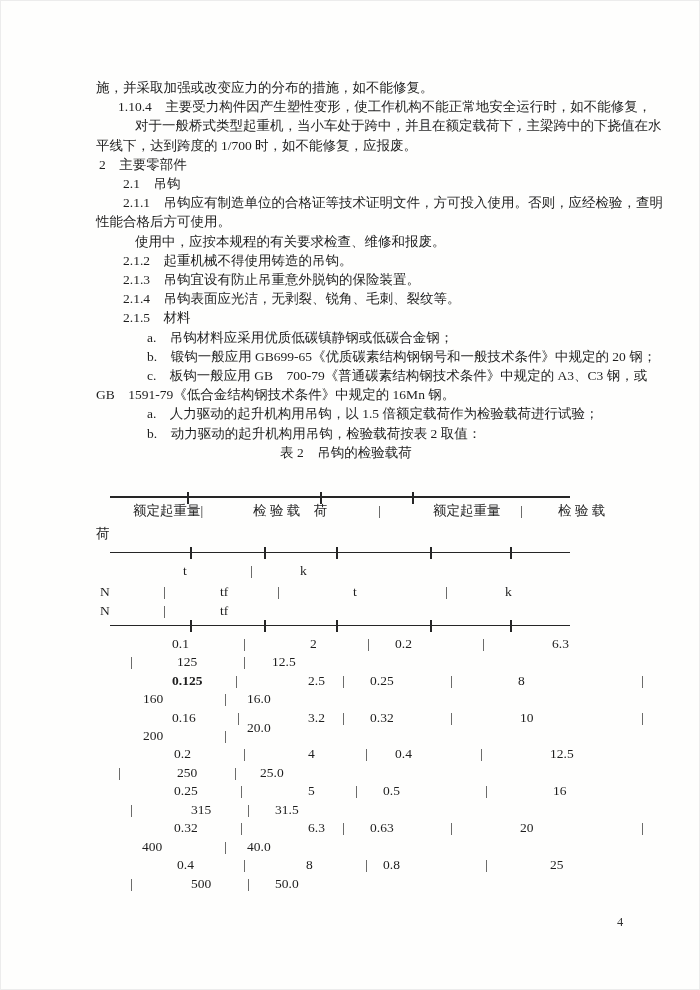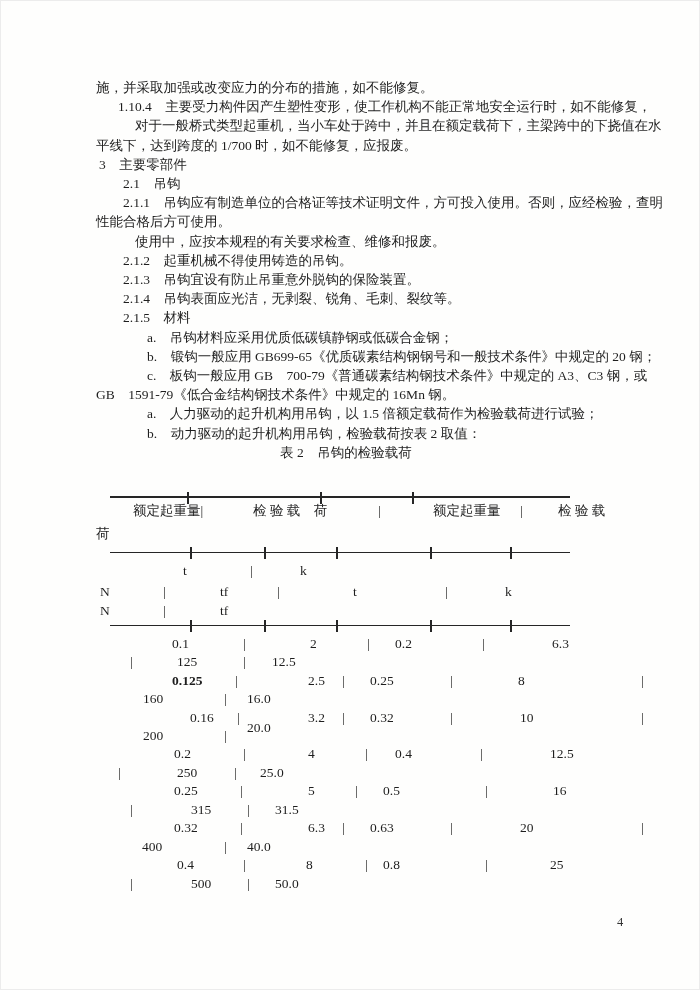--- a/index.html
+++ b/index.html
@@ -33,21 +33,21 @@
 <body>
 
 <div class="page">
 
   <div class="textflow">
     <div>
         <div class="doc-line" style="padding-left: 0px;">施，并采取加强或改变应力的分布的措施，如不能修复。</div>
         <div class="doc-line" style="padding-left: 22px;">1.10.4　主要受力构件因产生塑性变形，使工作机构不能正常地安全运行时，如不能修复，</div>
         <div class="doc-line" style="padding-left: 39px;">对于一般桥式类型起重机，当小车处于跨中，并且在额定载荷下，主梁跨中的下挠值在水</div>
         <div class="doc-line" style="padding-left: 0px;">平线下，达到跨度的 1/700 时，如不能修复，应报废。</div>
-        <div class="doc-line" style="padding-left: 3px;">3　主要零部件</div>
+        <div class="doc-line" style="padding-left: 3px;">2　主要零部件</div>
         <div class="doc-line" style="padding-left: 27px;">2.1　吊钩</div>
         <div class="doc-line" style="padding-left: 27px;">2.1.1　吊钩应有制造单位的合格证等技术证明文件，方可投入使用。否则，应经检验，查明</div>
         <div class="doc-line" style="padding-left: 0px;">性能合格后方可使用。</div>
         <div class="doc-line" style="padding-left: 39px;">使用中，应按本规程的有关要求检查、维修和报废。</div>
         <div class="doc-line" style="padding-left: 27px;">2.1.2　起重机械不得使用铸造的吊钩。</div>
         <div class="doc-line" style="padding-left: 27px;">2.1.3　吊钩宜设有防止吊重意外脱钩的保险装置。</div>
         <div class="doc-line" style="padding-left: 27px;">2.1.4　吊钩表面应光洁，无剥裂、锐角、毛刺、裂纹等。</div>
         <div class="doc-line" style="padding-left: 27px;">2.1.5　材料</div>
         <div class="doc-line" style="padding-left: 51px;">a.　吊钩材料应采用优质低碳镇静钢或低碳合金钢；</div>
         <div class="doc-line" style="padding-left: 51px;">b.　锻钩一般应用 GB699-65《优质碳素结构钢钢号和一般技术条件》中规定的 20 钢；</div>
@@ -114,21 +114,21 @@
       <span class="tseg" style="left: 235px; top: 673px;">|</span>
       <span class="tseg" style="left: 308px; top: 673px;">2.5</span>
       <span class="tseg" style="left: 342px; top: 673px;">|</span>
       <span class="tseg" style="left: 370px; top: 673px;">0.25</span>
       <span class="tseg" style="left: 450px; top: 673px;">|</span>
       <span class="tseg" style="left: 518px; top: 673px;">8</span>
       <span class="tseg" style="left: 641px; top: 673px;">|</span>
       <span class="tseg" style="left: 143px; top: 691px;">160</span>
       <span class="tseg" style="left: 224px; top: 691px;">|</span>
       <span class="tseg" style="left: 247px; top: 691px;">16.0</span>
-      <span class="tseg" style="left: 190px; top: 710px;">0.16</span>
+      <span class="tseg" style="left: 172px; top: 710px;">0.16</span>
       <span class="tseg" style="left: 237px; top: 710px;">|</span>
       <span class="tseg" style="left: 308px; top: 710px;">3.2</span>
       <span class="tseg" style="left: 342px; top: 710px;">|</span>
       <span class="tseg" style="left: 370px; top: 710px;">0.32</span>
       <span class="tseg" style="left: 450px; top: 710px;">|</span>
       <span class="tseg" style="left: 520px; top: 710px;">10</span>
       <span class="tseg" style="left: 641px; top: 710px;">|</span>
       <span class="tseg" style="left: 143px; top: 728px;">200</span>
       <span class="tseg" style="left: 224px; top: 728px;">|</span>
       <span class="tseg" style="left: 247px; top: 720px;">20.0</span>

